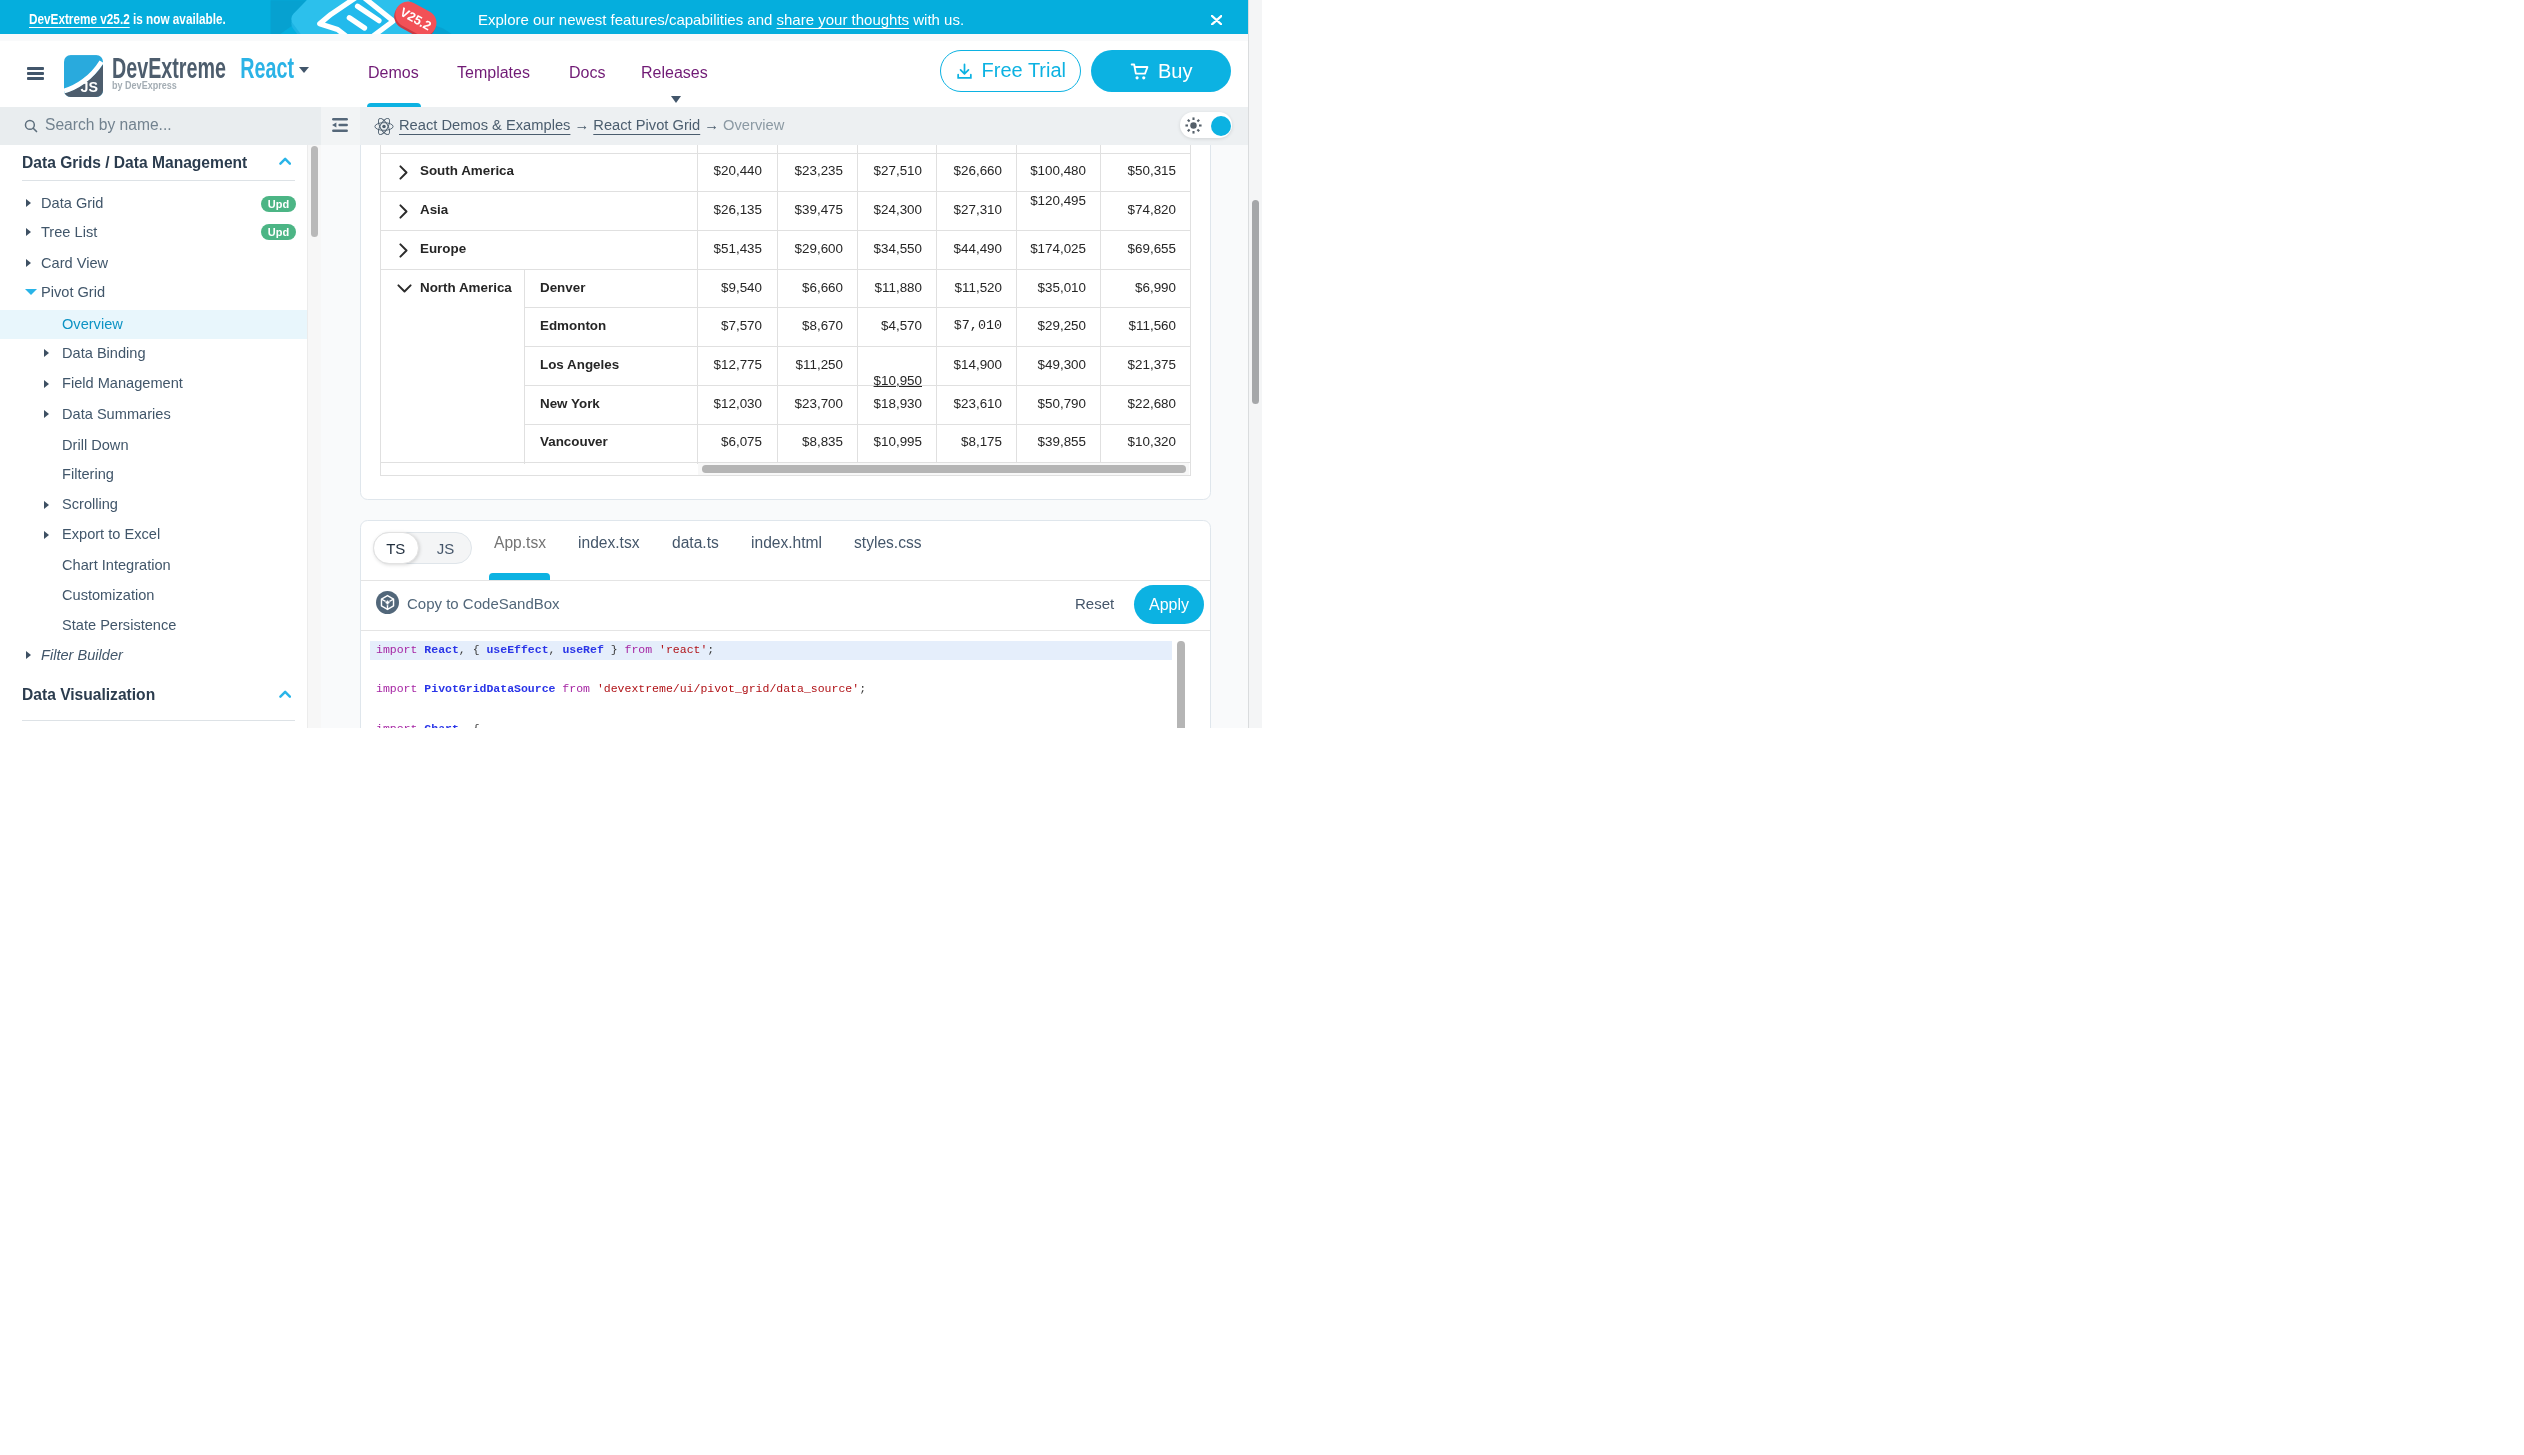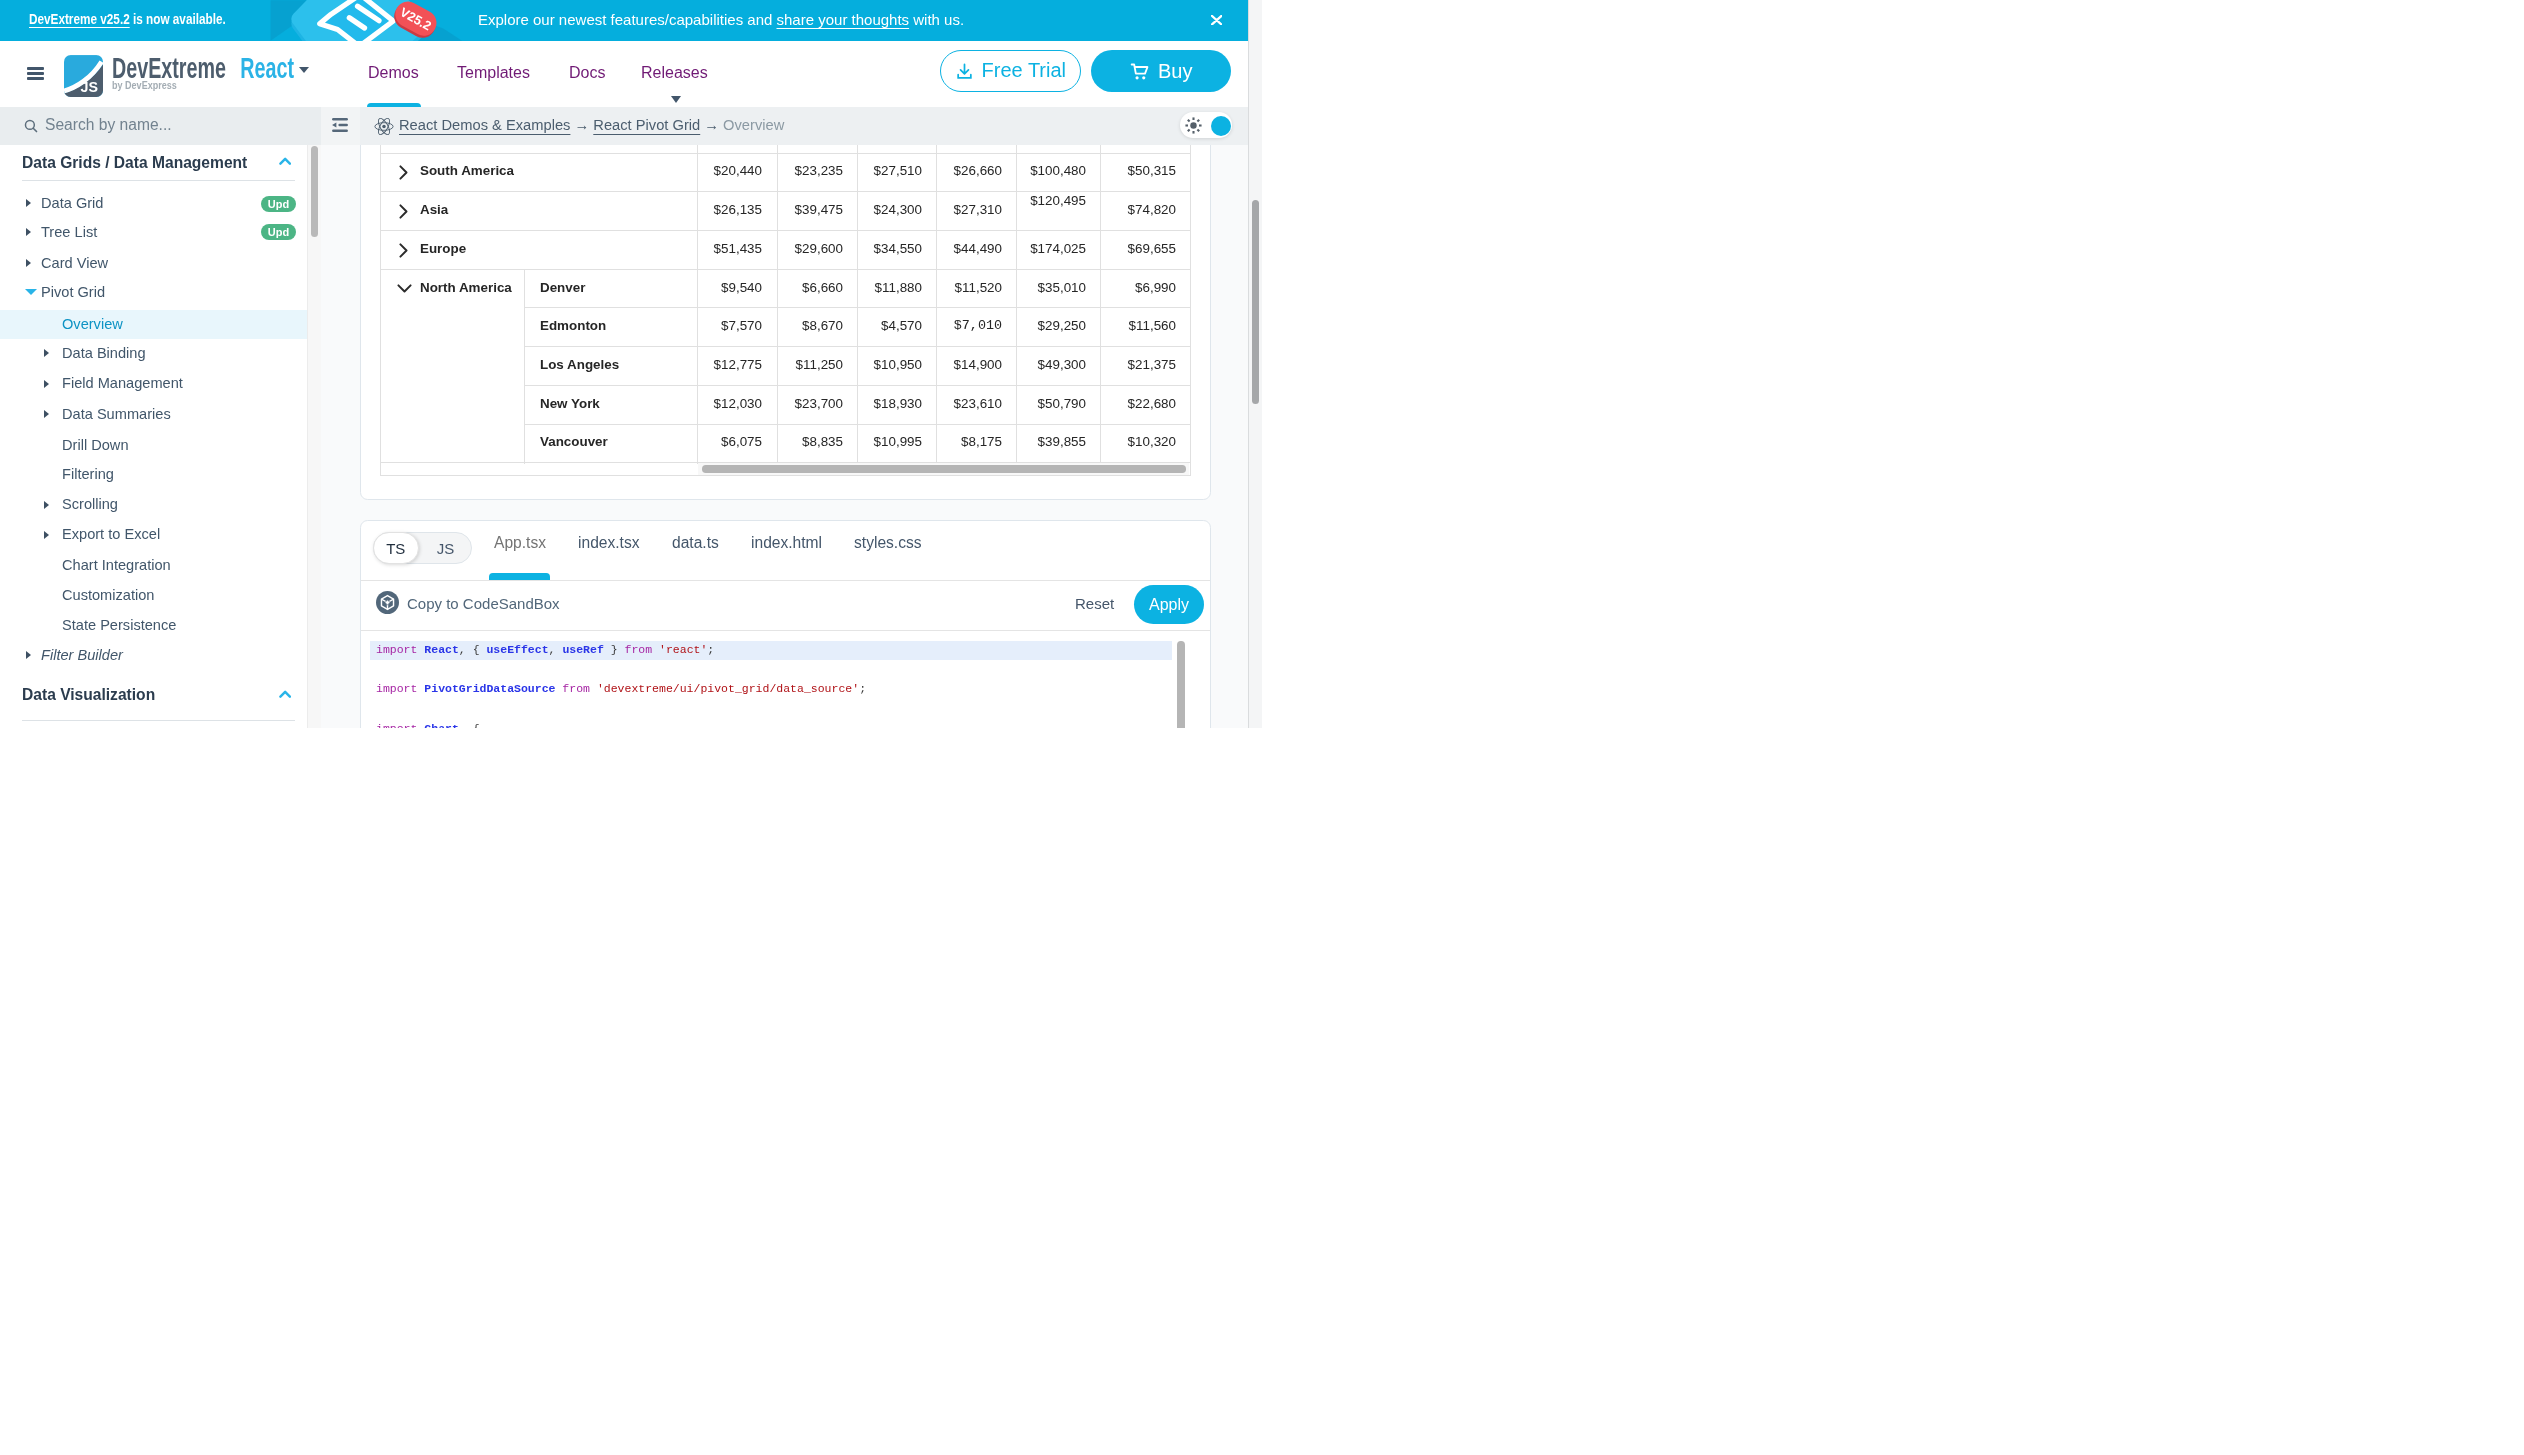--- a/index.html
+++ b/index.html
@@ -2,21 +2,21 @@
 <html style="font-size:15px"><head>
 <meta charset="utf-8">
 <style>
 * { margin:0; padding:0; box-sizing:border-box; }
 html,body { width:1262px; height:728px; overflow:hidden; }
 body { font-family:"Liberation Sans", sans-serif; background:#fff; }
 .abs { position:absolute; }
 #page { position:relative; width:1262px; height:728px; overflow:hidden; background:#f9fafb; }
 
 
-#banner { left:0; top:0; width:1262px; height:41px; background:#05aedd; overflow:hidden; }
+#banner { left:0; top:0; width:1262px; height:34px; background:#05aedd; overflow:hidden; }
 #banner .btxt { color:#fff; font-size:14px; top:11.3px; white-space:nowrap; }
 #banner .bleft { left:29px; font-weight:bold; transform:scaleX(0.84); transform-origin:0 0; }
 #banner .bmid { left:478px; font-weight:500; font-size:15px; }
 #banner u { text-underline-offset:2.8px; text-decoration-thickness:1.4px; }
 
 
 #header { left:0; top:41px; width:1262px; height:66px; background:#fff; }
 .hamb { left:27px; top:26.4px; width:17px; height:12.3px; }
 .hamb div { position:absolute; left:0; width:17px; height:2.4px; background:#42566b; border-radius:0.9px; }
 #wordmark { left:112px; top:11.3px; }
@@ -328,21 +328,21 @@
 
     <div class="abs val" style="left:356px; top:173px;">$7,570</div>
     <div class="abs val" style="left:437px; top:173px;">$8,670</div>
     <div class="abs val" style="left:516px; top:173px;">$4,570</div>
     <div class="abs val" style="left:596px; top:173px;font-family:Liberation Mono, monospace;">$7,010</div>
     <div class="abs val" style="left:680px; top:173px;">$29,250</div>
     <div class="abs val" style="left:770px; top:173px;">$11,560</div>
 
     <div class="abs val" style="left:356px; top:212px;">$12,775</div>
     <div class="abs val" style="left:437px; top:212px;">$11,250</div>
-    <div class="abs val" style="left:516px; top:212px;">$10,950</div>
+    <div class="abs val" style="left:516px; top:228px;text-decoration:underline;">$10,950</div>
     <div class="abs val" style="left:596px; top:212px;">$14,900</div>
     <div class="abs val" style="left:680px; top:212px;">$49,300</div>
     <div class="abs val" style="left:770px; top:212px;">$21,375</div>
 
     <div class="abs val" style="left:356px; top:251px;">$12,030</div>
     <div class="abs val" style="left:437px; top:251px;">$23,700</div>
     <div class="abs val" style="left:516px; top:251px;">$18,930</div>
     <div class="abs val" style="left:596px; top:251px;">$23,610</div>
     <div class="abs val" style="left:680px; top:251px;">$50,790</div>
     <div class="abs val" style="left:770px; top:251px;">$22,680</div>

